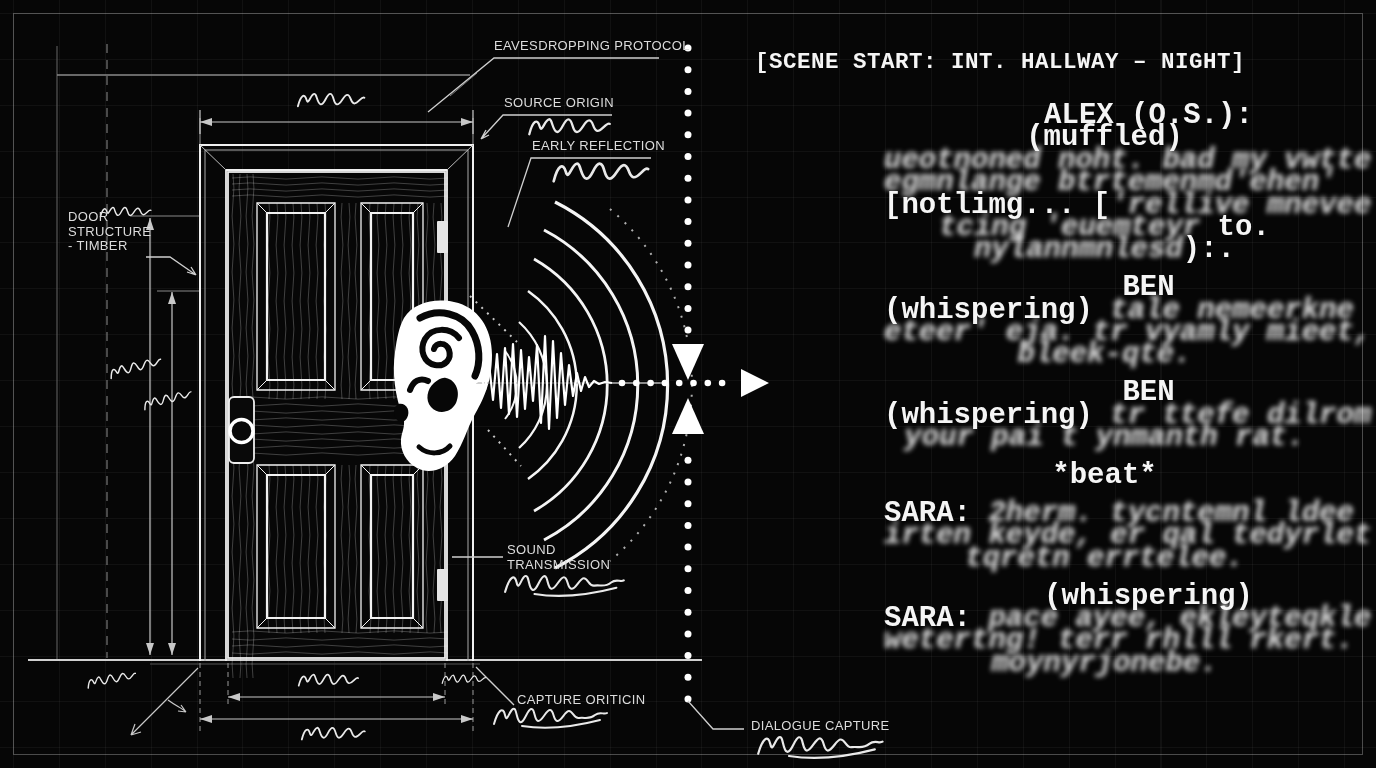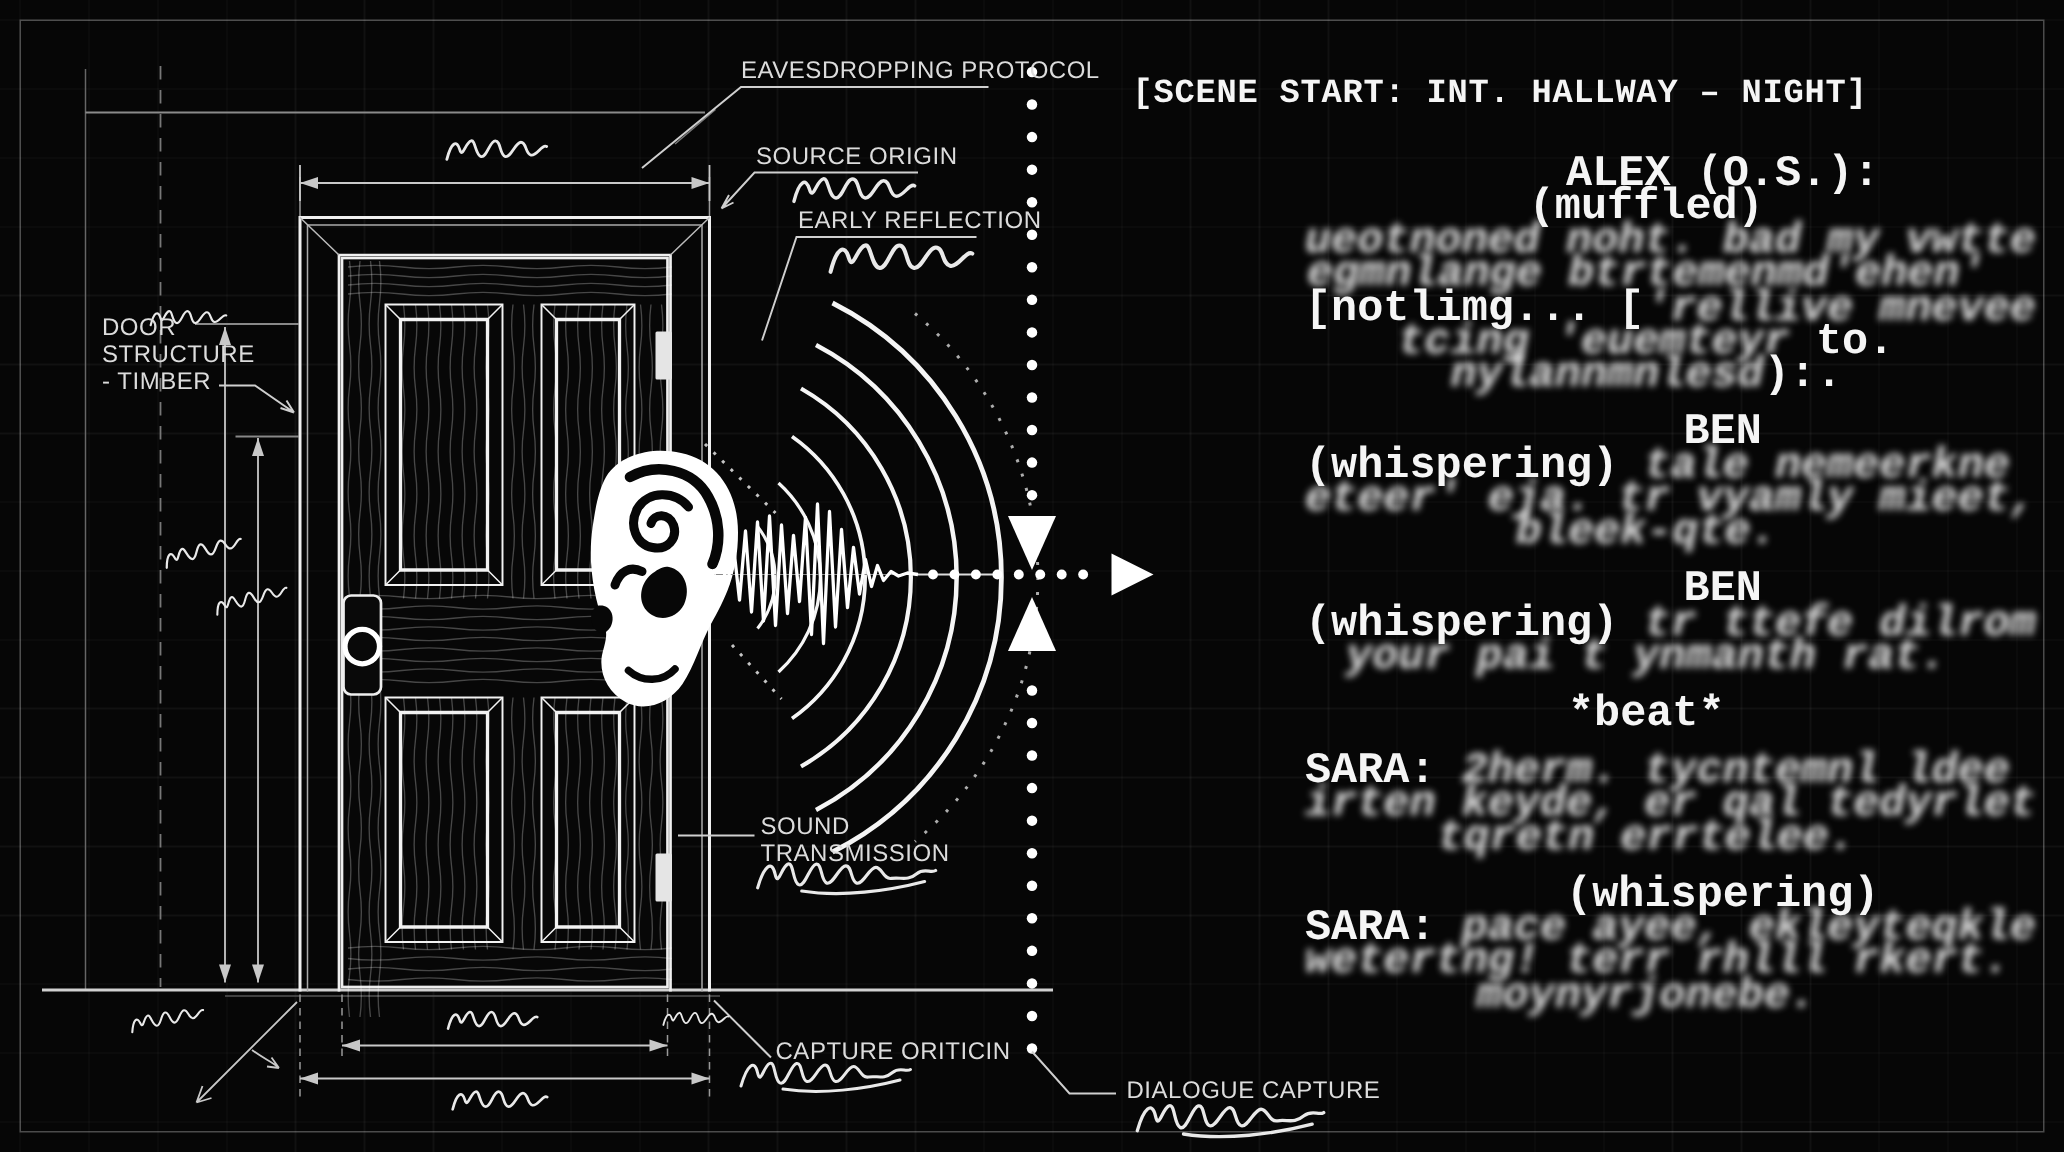--- a/index.html
+++ b/index.html
@@ -7,27 +7,27 @@
     position:relative;width:1376px;height:768px;overflow:hidden;
     background-color:#060606;
     background-image:
       repeating-linear-gradient(to right, rgba(255,255,255,.045) 0 1px, transparent 1px 45.9px),
       repeating-linear-gradient(to bottom, rgba(255,255,255,.045) 0 1px, transparent 1px 45.9px);
     background-position:13px 13px;
     font-family:"Liberation Sans",sans-serif;
   }
   .frame{position:absolute;inset:13px;border:1px solid rgba(255,255,255,.28);}
   svg.bp{position:absolute;left:0;top:0;}
-  .label{position:absolute;color:#dcdcdc;font-size:16px;letter-spacing:.35px;line-height:1.12;white-space:nowrap;}
+  .label{position:absolute;color:#dcdcdc;font-size:13px;letter-spacing:.35px;line-height:1.12;white-space:nowrap;}
   .screenplay{position:absolute;font-family:"Liberation Mono","DejaVu Sans Mono",monospace;font-weight:700;color:#f5f5f5;text-align:center;}
   #heading{left:755px;top:49px;font-size:22.5px;letter-spacing:.5px;}
   #script-lines{left:855px;top:99px;width:470px;font-size:29px;}
   .sline{height:22.4px;white-space:pre;}
   .char{margin-left:117px;}
-  .dlg{margin-left:15px;}
+  .dlg{margin-left:29px;}
   .sline span{display:inline-block;vertical-align:top;white-space:pre;}
   .b{filter:blur(2.4px);font-style:italic;opacity:.92;}
   .sp{height:15.5px;}
 </style>
 </head>
 <body>
 
 <div class="stage">
   <div class="frame"></div>
 

